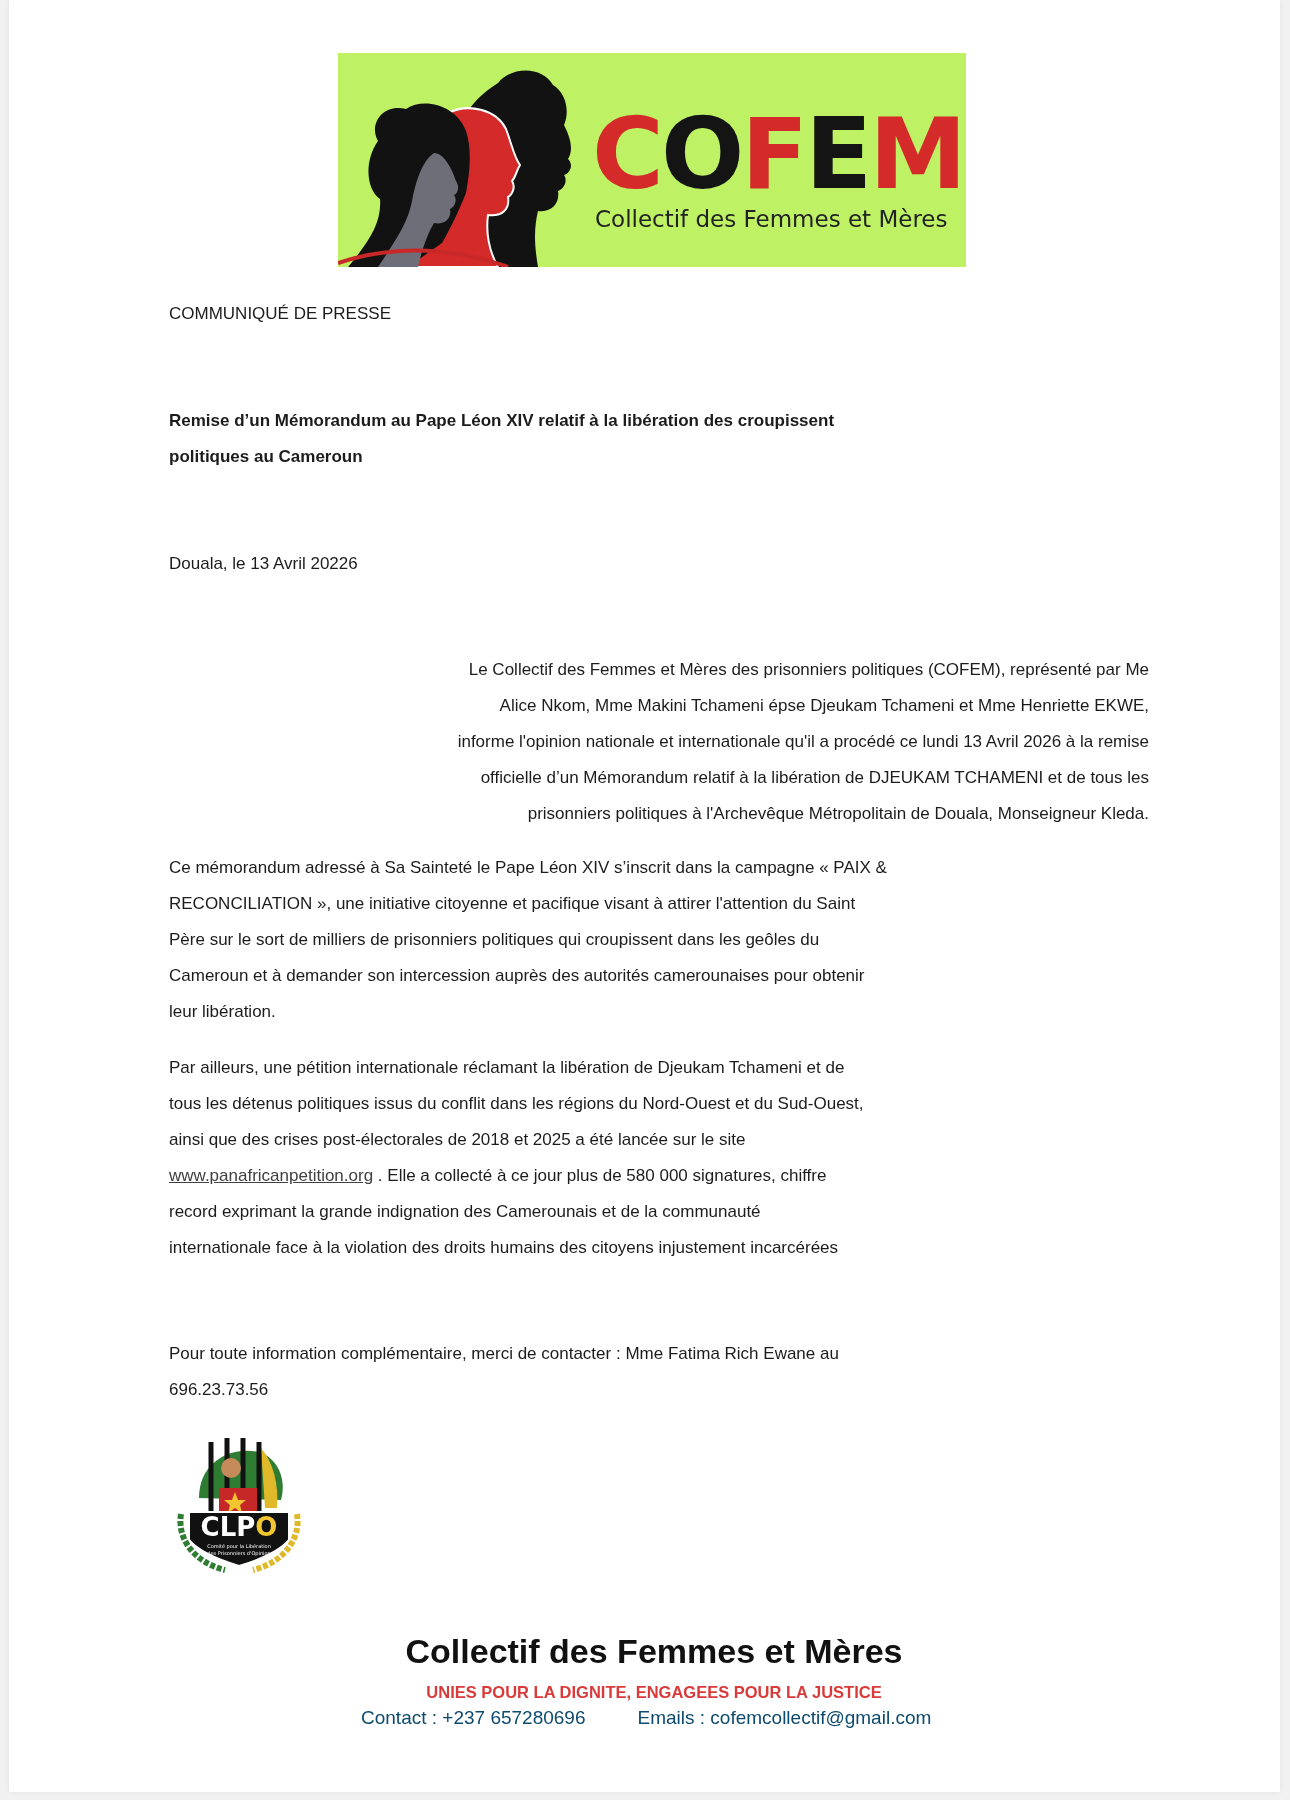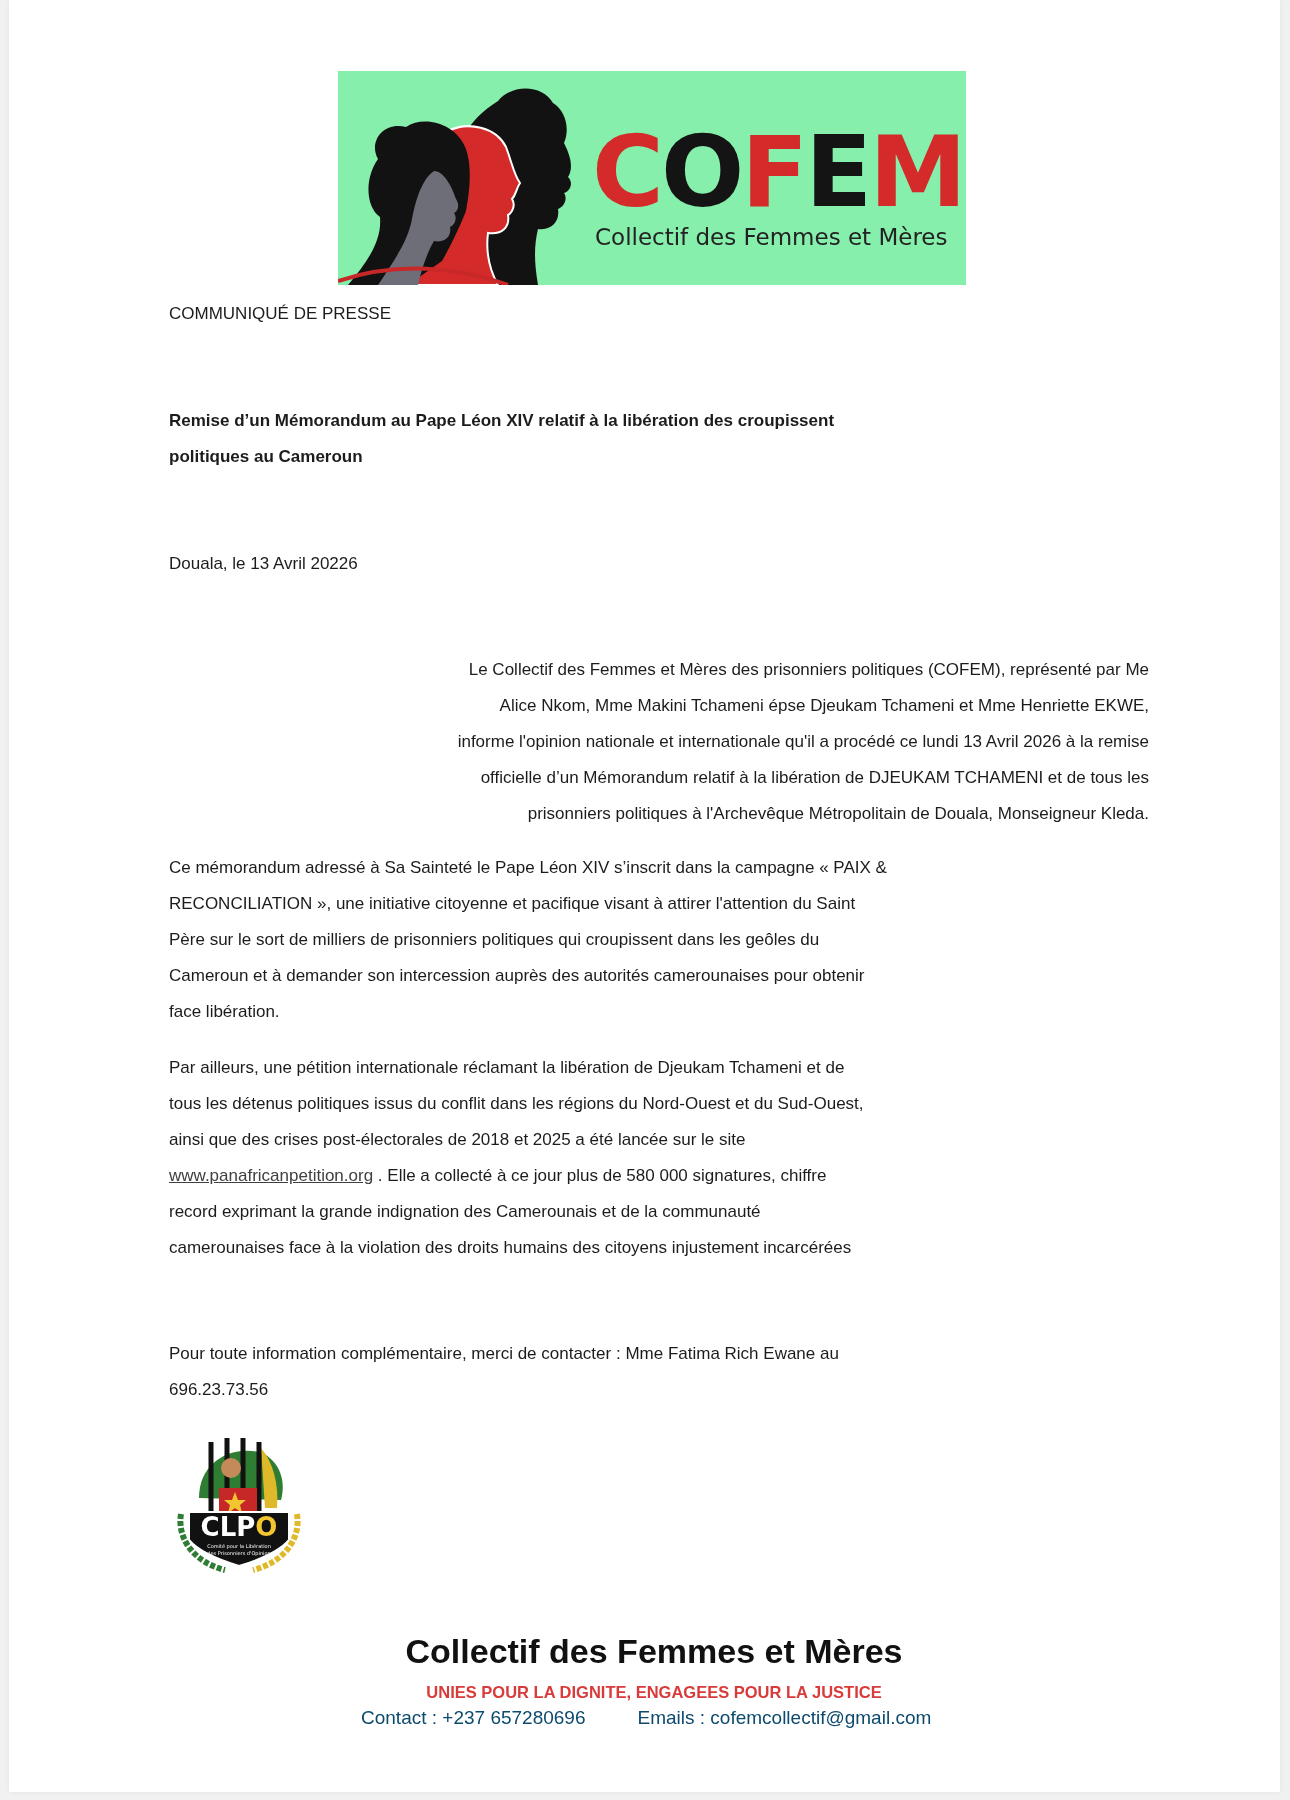--- a/index.html
+++ b/index.html
@@ -7,22 +7,22 @@
     width: 1290px; height: 1800px; background: #f1f1f1;
     font-family: "Liberation Sans", "DejaVu Sans", sans-serif; color: #1a1a1a;
     position: relative; overflow: hidden;
   }
   .page {
     position: absolute; left: 9px; top: 0; width: 1271px; height: 1792px;
     background: #ffffff; box-shadow: 0 0 6px rgba(0,0,0,0.06);
   }
   
   .logo-block {
-    position: absolute; left: 329px; top: 71px; width: 628px; height: 214px;
-    background: #86efac;
+    position: absolute; left: 329px; top: 53px; width: 628px; height: 214px;
+    background: #bef264;
   }
   .logo-heads { position: absolute; left: 0; top: 0; width: 260px; height: 214px; }
   .logo-word {
     position: absolute; left: 254px; top: 52px; font-family: "DejaVu Sans", sans-serif;
     font-weight: bold; font-size: 98px; letter-spacing: -3px; line-height: 1;
   }
   .logo-word .red { color: #d42a2a; }
   .logo-word .blk { color: #141414; }
   .logo-sub {
     position: absolute; left: 257px; top: 153px; font-family: "DejaVu Sans", sans-serif;
@@ -90,30 +90,30 @@
     <p>informe l'opinion nationale et internationale qu'il a procédé ce lundi 13 Avril 2026 à la remise</p>
     <p>officielle d’un Mémorandum relatif à la libération de DJEUKAM TCHAMENI et de tous les</p>
     <p>prisonniers politiques à l'Archevêque Métropolitain de Douala, Monseigneur Kleda.</p>
   </div>
 
   <div class="text para2">
     <p>Ce mémorandum adressé à Sa Sainteté le Pape Léon XIV s’inscrit dans la campagne « PAIX &amp;</p>
     <p>RECONCILIATION », une initiative citoyenne et pacifique visant à attirer l'attention du Saint</p>
     <p>Père sur le sort de milliers de prisonniers politiques qui croupissent dans les geôles du</p>
     <p>Cameroun et à demander son intercession auprès des autorités camerounaises pour obtenir</p>
-    <p>face libération.</p>
+    <p>leur libération.</p>
   </div>
 
   <div class="text para3">
     <p>Par ailleurs, une pétition internationale réclamant la libération de Djeukam Tchameni et de</p>
     <p>tous les détenus politiques issus du conflit dans les régions du Nord-Ouest et du Sud-Ouest,</p>
     <p>ainsi que des crises post-électorales de 2018 et 2025 a été lancée sur le site</p>
     <p><a class="link">www.panafricanpetition.org</a><span> . Elle a collecté à ce jour plus de 580 000 signatures, chiffre</span></p>
     <p>record exprimant la grande indignation des Camerounais et de la communauté</p>
-    <p>camerounaises face à la violation des droits humains des citoyens injustement incarcérées</p>
+    <p>internationale face à la violation des droits humains des citoyens injustement incarcérées</p>
   </div>
 
   <div class="text contact">
     <p>Pour toute information complémentaire, merci de contacter : Mme Fatima Rich Ewane au</p>
     <p>696.23.73.56</p>
   </div>
 
   <svg class="clpo" viewBox="0 0 140 145">
     <path d="M30 70 C30 35 60 18 90 24 C108 30 118 50 112 72 Z" fill="#2f7d32"></path>
     <path d="M92 20 C104 34 110 56 108 80 L96 80 Z" fill="#e0b92a"></path>

